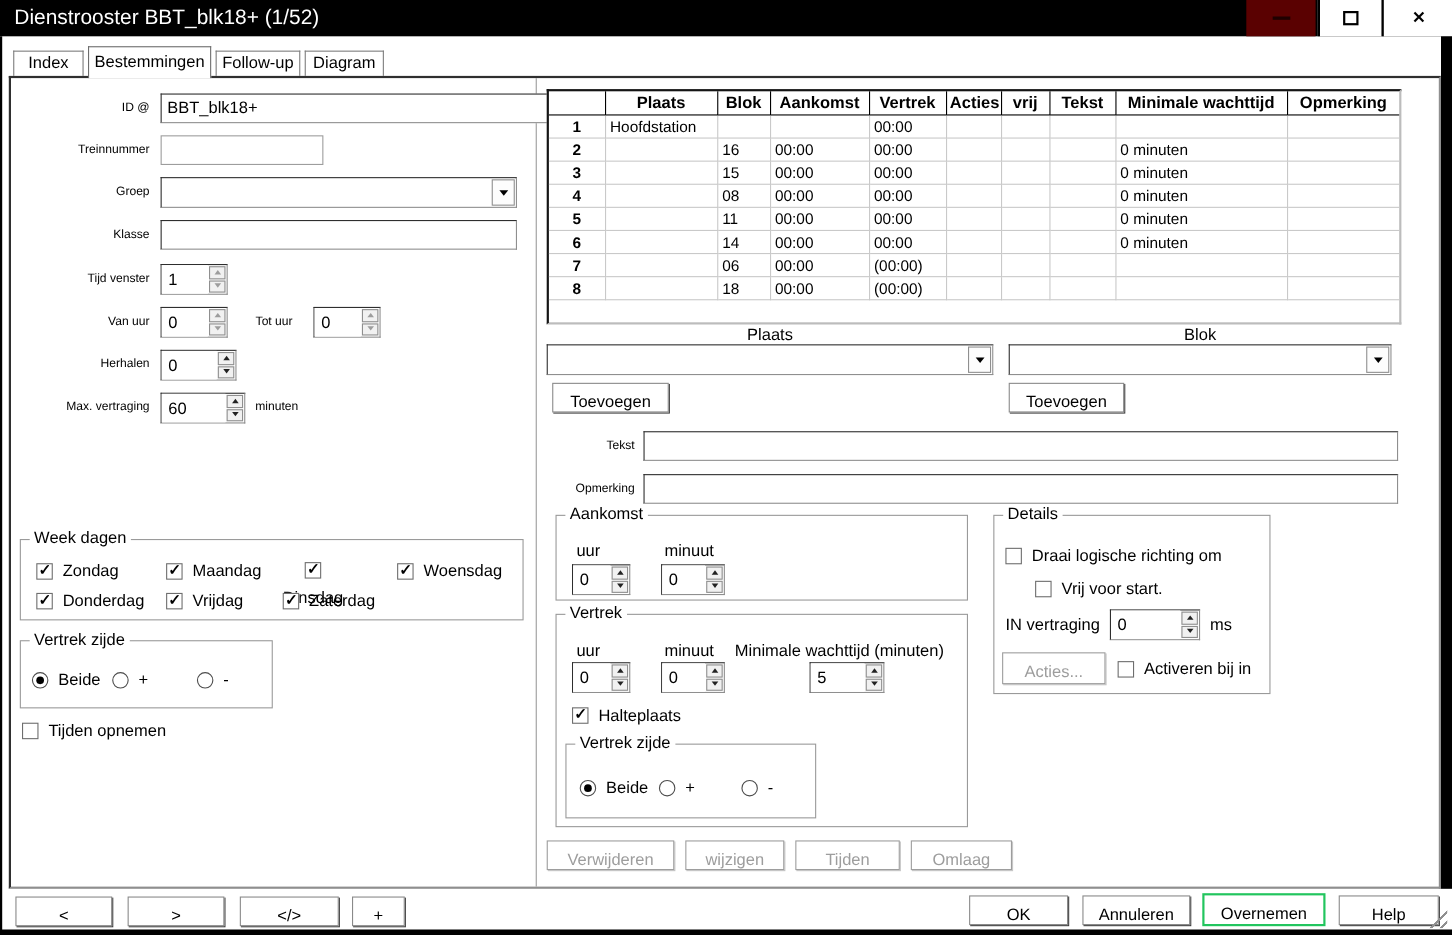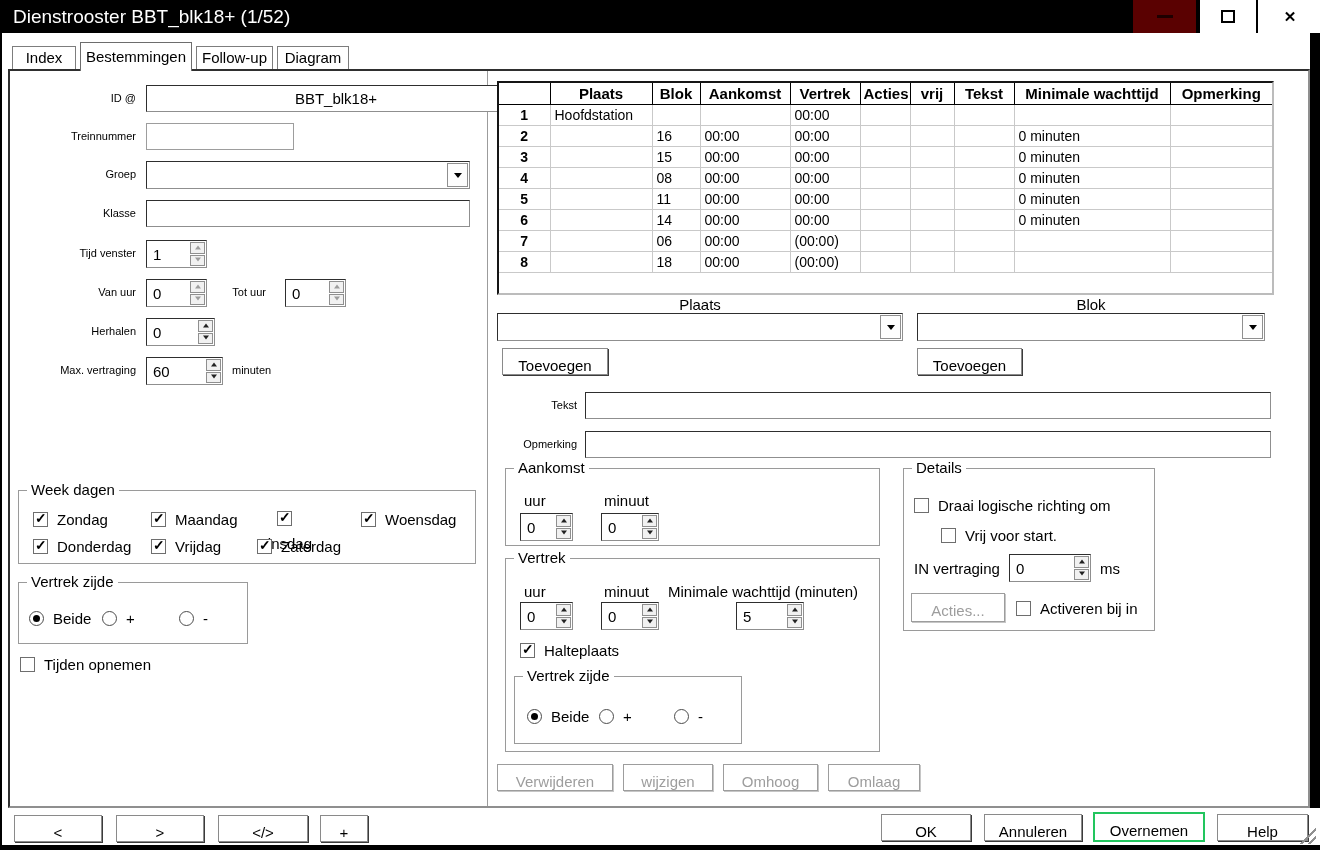--- a/index.html
+++ b/index.html
@@ -113,21 +113,21 @@
 
   <div class="tab inactive" style="left:12px;width:64px;">Index</div>
   <div class="tab active" style="left:80px;width:112px;">Bestemmingen</div>
   <div class="tab inactive" style="left:196px;width:77px;">Follow-up</div>
   <div class="tab inactive" style="left:277px;width:72px;">Diagram</div>
 
   <div id="panel">
     <div id="divider"></div>
 
     <span class="flabel" style="left:0;top:14px;width:126px;">ID @</span>
-    <input class="tin" style="left: 136px; top: 14px; width: 380px; height: 27px; text-align: center;" value="BBT_blk18+">
+    <input class="tin" style="left: 136px; top: 14px; width: 380px; height: 27px;" value="BBT_blk18+">
 
     <span class="flabel" style="left:0;top:52px;width:126px;">Treinnummer</span>
     <input class="tin lite" style="left: 136px; top: 52px; width: 148px; height: 27px;" value="">
 
     <span class="flabel" style="left:0;top:90px;width:126px;">Groep</span>
     <div class="combo" style="left:136px;top:90px;width:324px;height:28px;">
       <span class="combo-val"></span>
       <span class="combo-btn">
           <span class="carrot"></span>
         </span>
@@ -475,21 +475,21 @@
       <span class="slabel" style="left:196px;top:90px;">ms</span>
       <button class="btn disabled" style="left:7px;top:124px;width:94px;height:29px;position:absolute;">Acties...</button>
       <span class="opt" style="left:112px;top:131px;">
         <span class="cb"></span>
           <span>Activeren bij in</span>
       </span>
     </div>
 
     <button class="btn disabled" style="left:487px;top:693px;width:116px;height:27px;">Verwijderen</button>
     <button class="btn disabled" style="left:613px;top:693px;width:90px;height:27px;">wijzigen</button>
-    <button class="btn disabled" style="left:713px;top:693px;width:95px;height:27px;">Omhoog</button>
+    <button class="btn disabled" style="left:713px;top:693px;width:95px;height:27px;">Tijden</button>
     <button class="btn disabled" style="left:818px;top:693px;width:92px;height:27px;">Omlaag</button>
   </div>
 
   <button class="btn" style="left:14px;top:815px;width:88px;height:27px;">&lt;</button>
   <button class="btn" style="left:116px;top:815px;width:88px;height:27px;">&gt;</button>
   <button class="btn" style="left:218px;top:815px;width:90px;height:27px;">&lt;/&gt;</button>
   <button class="btn" style="left:320px;top:815px;width:48px;height:27px;">+</button>
 
   <button class="btn" style="left:881px;top:814px;width:90px;height:27px;">OK</button>
   <button class="btn" style="left:984px;top:814px;width:98px;height:27px;">Annuleren</button>

